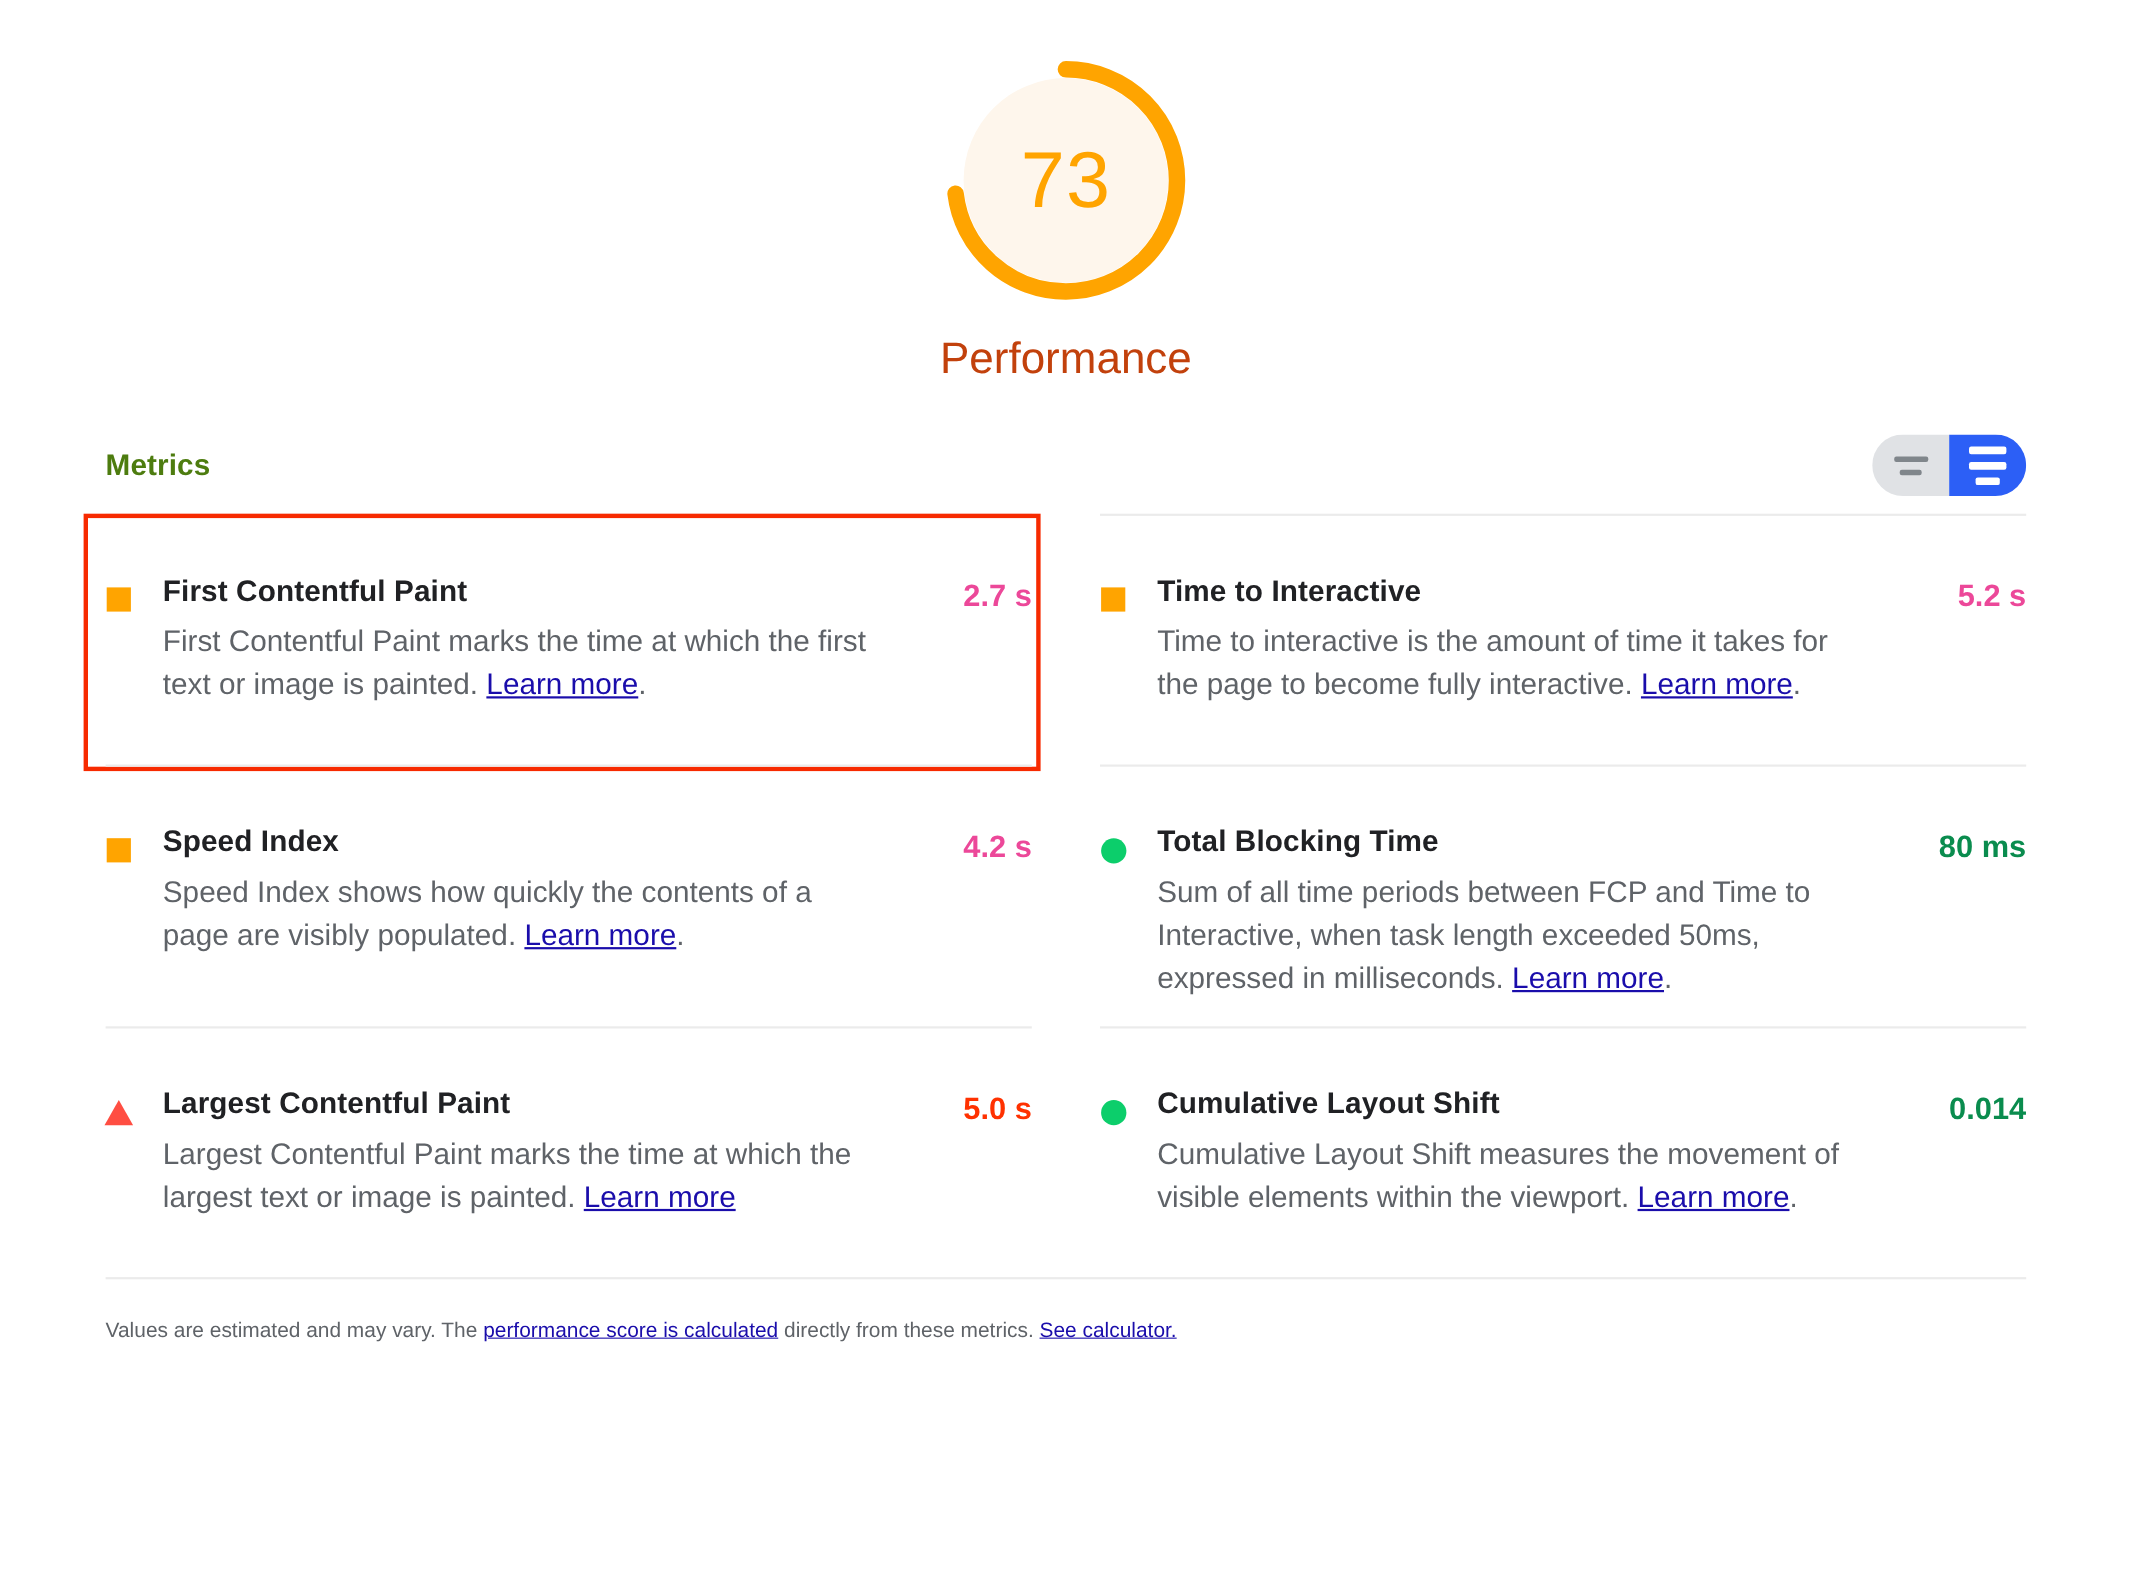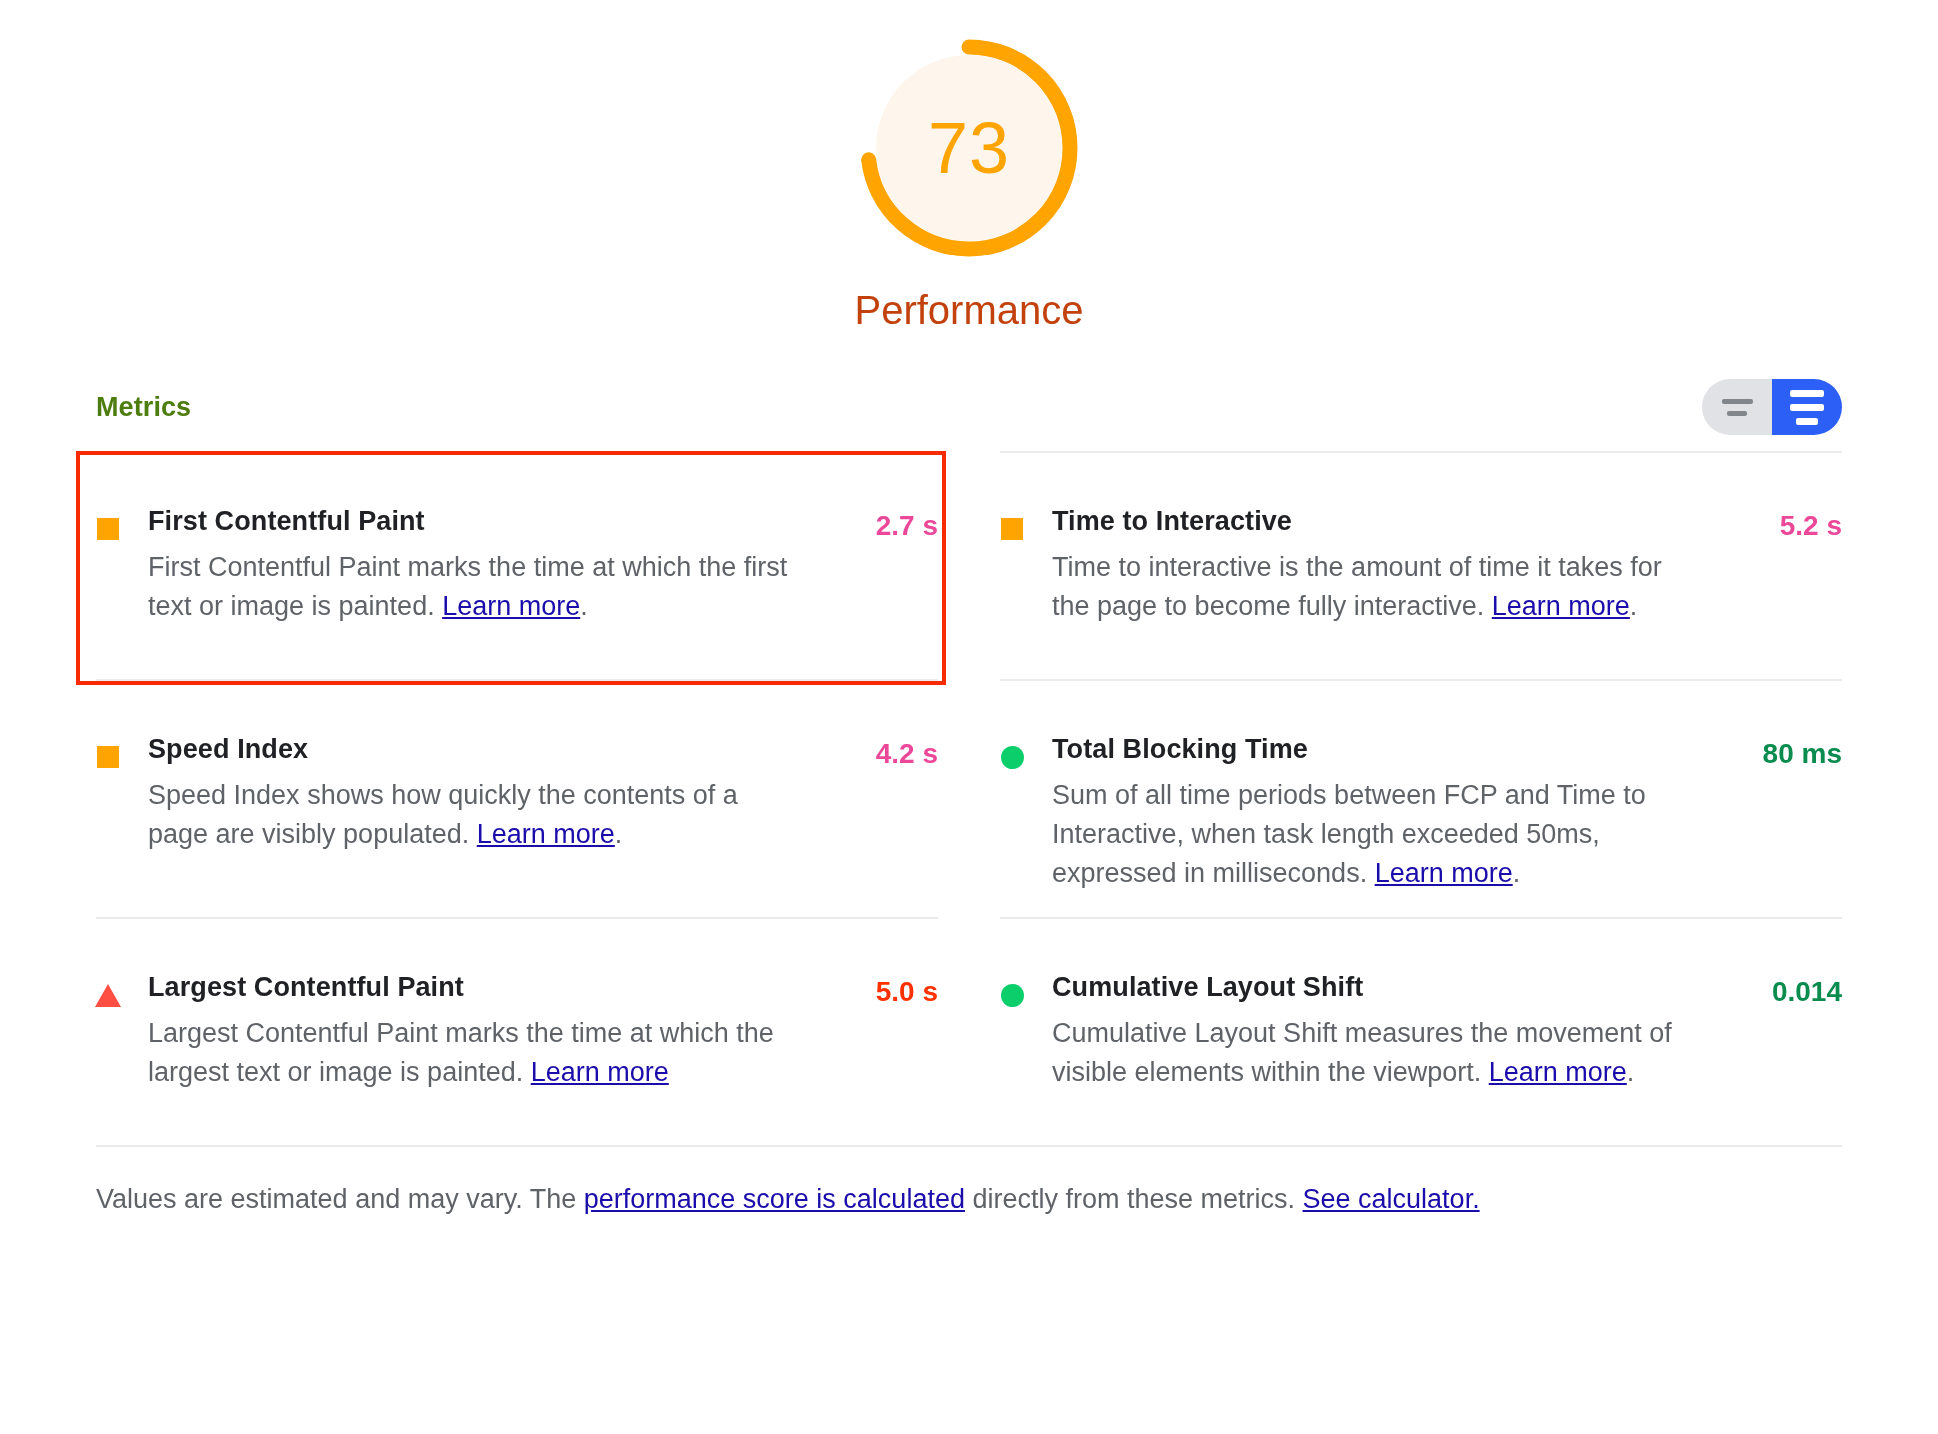--- a/index.html
+++ b/index.html
@@ -13,21 +13,21 @@
     height: 1434px;
     font-family: "Liberation Sans", sans-serif;
     color: #202124;
     overflow: hidden;
     position: relative;
   }
 
   
   .gauge-wrap {
     width: 100%;
-    padding-top: 34px;
+    padding-top: 50px;
     display: flex;
     flex-direction: column;
     align-items: center;
   }
   .gauge {
     position: relative;
     width: 228px;
     height: 228px;
   }
   .gauge svg { display: block; width: 228px; height: 228px; }
@@ -183,21 +183,21 @@
     bottom: -6px;
     border: 4px solid #f72a00;
     pointer-events: none;
   }
 
   
   .footer {
     margin: 0 96px;
     border-top: 2px solid #ebebeb;
     padding-top: 34px;
-    font-size: 27px;
+    font-size: 19px;
     color: #5f6368;
     line-height: 1.4;
   }
 </style>
 </head>
 <body>
 
 <div class="gauge-wrap">
   <div class="gauge">
     <svg viewBox="0 0 228 228">

